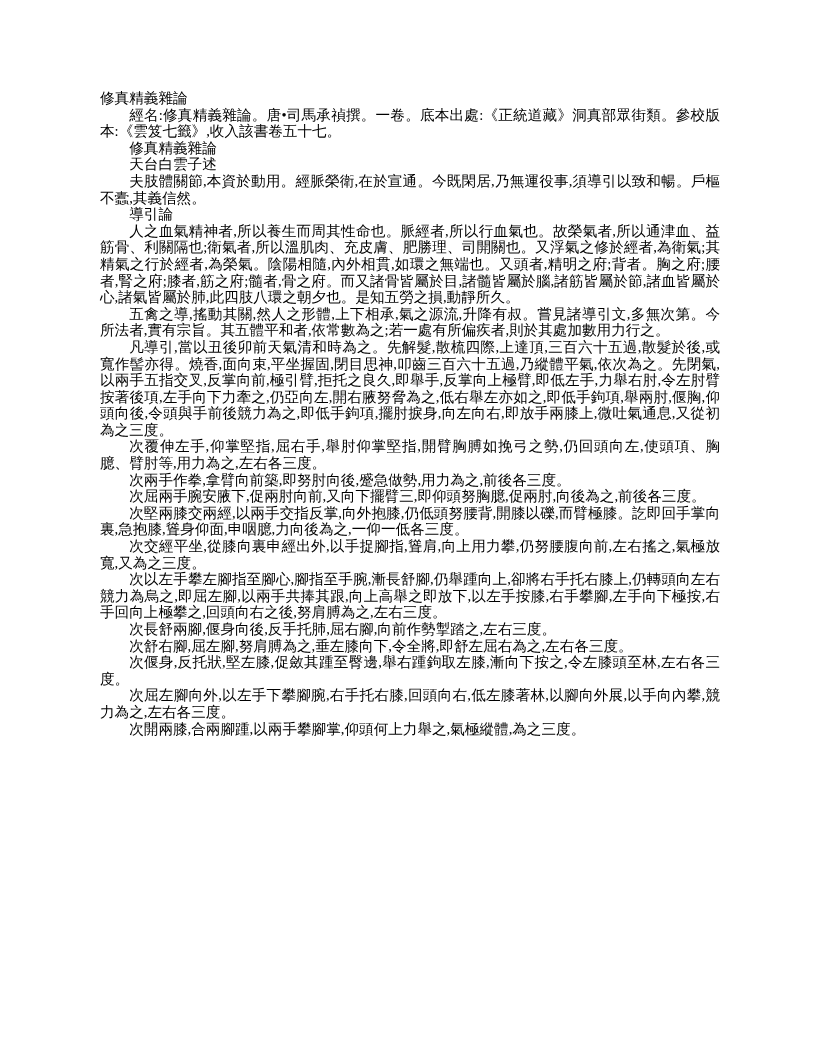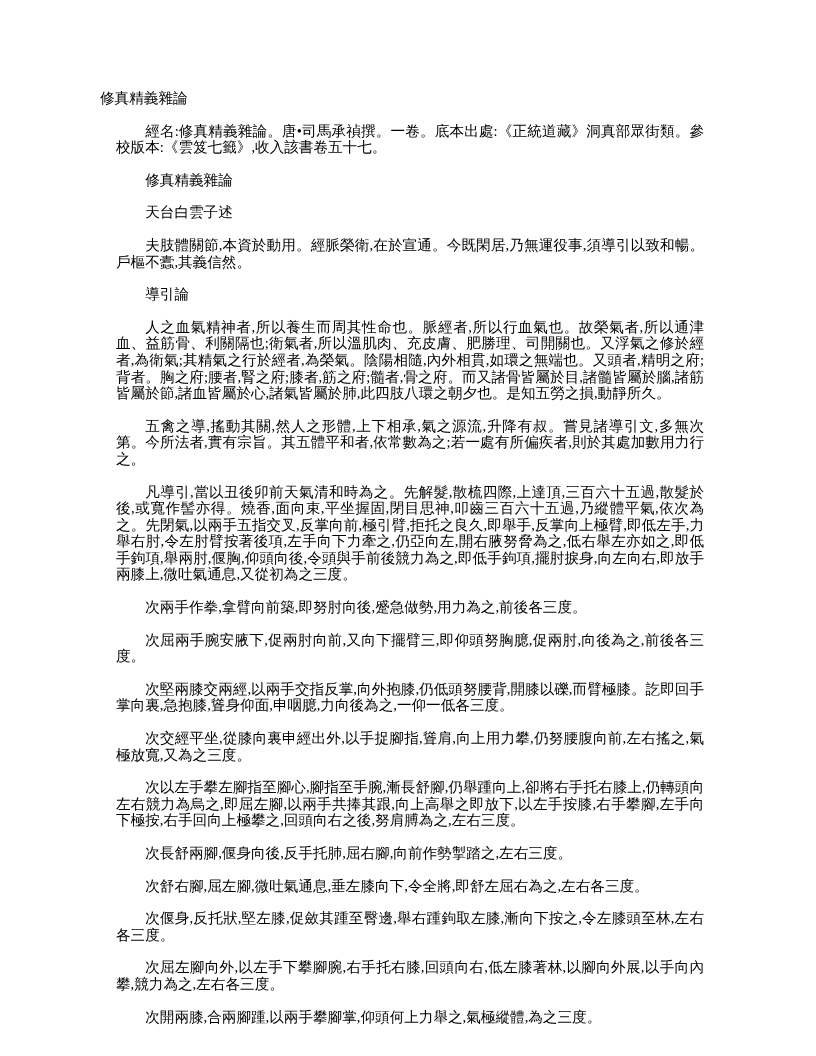--- a/index.html
+++ b/index.html
@@ -22,21 +22,21 @@
     line-height: 16.6px;
   }
   .doc-title {
     margin: 0;
     padding: 0;
     font-size: inherit;
     font-weight: normal;
     text-indent: 0;
   }
   .doc-body p.para {
-    margin: 16px;
+    margin: 0;
     padding: 0;
     text-align: justify;
     text-justify: inter-ideograph;
     text-indent: 2em;
     word-break: break-all;
     overflow-wrap: break-word;
   }
 </style>
 </head>
 <body>
@@ -45,24 +45,25 @@
   <p class="doc-title">修真精義雜論</p>
   <div class="doc-body" id="doc-body">
       <p class="para">經名:修真精義雜論。唐•司馬承禎撰。一卷。底本出處:《正統道藏》洞真部眾街類。參校版本:《雲笈七籤》,收入該書卷五十七。</p>
       <p class="para">修真精義雜論</p>
       <p class="para">天台白雲子述</p>
       <p class="para">夫肢體關節,本資於動用。經脈榮衛,在於宣通。今既閑居,乃無運役事,須導引以致和暢。戶樞不蠹,其義信然。</p>
       <p class="para">導引論</p>
       <p class="para">人之血氣精神者,所以養生而周其性命也。脈經者,所以行血氣也。故榮氣者,所以通津血、益筋骨、利關隔也;衛氣者,所以溫肌肉、充皮膚、肥勝理、司開關也。又浮氣之修於經者,為衛氣;其精氣之行於經者,為榮氣。陰陽相隨,內外相貫,如環之無端也。又頭者,精明之府;背者。胸之府;腰者,腎之府;膝者,筋之府;髓者,骨之府。而又諸骨皆屬於目,諸髓皆屬於腦,諸筋皆屬於節,諸血皆屬於心,諸氣皆屬於肺,此四肢八環之朝夕也。是知五勞之損,動靜所久。</p>
       <p class="para">五禽之導,搖動其關,然人之形體,上下相承,氣之源流,升降有叔。嘗見諸導引文,多無次第。今所法者,實有宗旨。其五體平和者,依常數為之;若一處有所偏疾者,則於其處加數用力行之。</p>
       <p class="para">凡導引,當以丑後卯前天氣清和時為之。先解髮,散梳四際,上達頂,三百六十五過,散髮於後,或寬作髻亦得。燒香,面向束,平坐握固,閉目思神,叩齒三百六十五過,乃縱體平氣,依次為之。先閉氣,以兩手五指交叉,反掌向前,極引臂,拒托之良久,即舉手,反掌向上極臂,即低左手,力舉右肘,令左肘臂按著後項,左手向下力牽之,仍亞向左,開右腋努脅為之,低右舉左亦如之,即低手鉤項,舉兩肘,偃胸,仰頭向後,令頭與手前後競力為之,即低手鉤項,擺肘捩身,向左向右,即放手兩膝上,微吐氣通息,又從初為之三度。</p>
+      <p class="para">次覆伸左手,仰掌堅指,屈右手,舉肘仰掌堅指,開臂胸膊如挽弓之勢,仍回頭向左,使頭項、胸臆、臂肘等,用力為之,左右各三度。</p>
       <p class="para">次兩手作拳,拿臂向前築,即努肘向後,蹙急做勢,用力為之,前後各三度。</p>
       <p class="para">次屈兩手腕安腋下,促兩肘向前,又向下擺臂三,即仰頭努胸臆,促兩肘,向後為之,前後各三度。</p>
       <p class="para">次堅兩膝交兩經,以兩手交指反掌,向外抱膝,仍低頭努腰背,開膝以礫,而臂極膝。訖即回手掌向裏,急抱膝,聳身仰面,申咽臆,力向後為之,一仰一低各三度。</p>
       <p class="para">次交經平坐,從膝向裏申經出外,以手捉腳指,聳肩,向上用力攀,仍努腰腹向前,左右搖之,氣極放寬,又為之三度。</p>
       <p class="para">次以左手攀左腳指至腳心,腳指至手腕,漸長舒腳,仍舉踵向上,卻將右手托右膝上,仍轉頭向左右競力為烏之,即屈左腳,以兩手共捧其跟,向上高舉之即放下,以左手按膝,右手攀腳,左手向下極按,右手回向上極攀之,回頭向右之後,努肩膊為之,左右三度。</p>
       <p class="para">次長舒兩腳,偃身向後,反手托肺,屈右腳,向前作勢掣踏之,左右三度。</p>
-      <p class="para">次舒右腳,屈左腳,微吐氣通息,垂左膝向下,令全將,即舒左屈右為之,左右各三度。</p>
+      <p class="para">次舒右腳,屈左腳,努肩膊為之,垂左膝向下,令全將,即舒左屈右為之,左右各三度。</p>
       <p class="para">次偃身,反托狀,堅左膝,促斂其踵至臀邊,舉右踵鉤取左膝,漸向下按之,令左膝頭至林,左右各三度。</p>
       <p class="para">次屈左腳向外,以左手下攀腳腕,右手托右膝,回頭向右,低左膝著林,以腳向外展,以手向內攀,競力為之,左右各三度。</p>
       <p class="para">次開兩膝,合兩腳踵,以兩手攀腳掌,仰頭何上力舉之,氣極縱體,為之三度。</p>
     </div>
 </div>
 
 </body></html>

